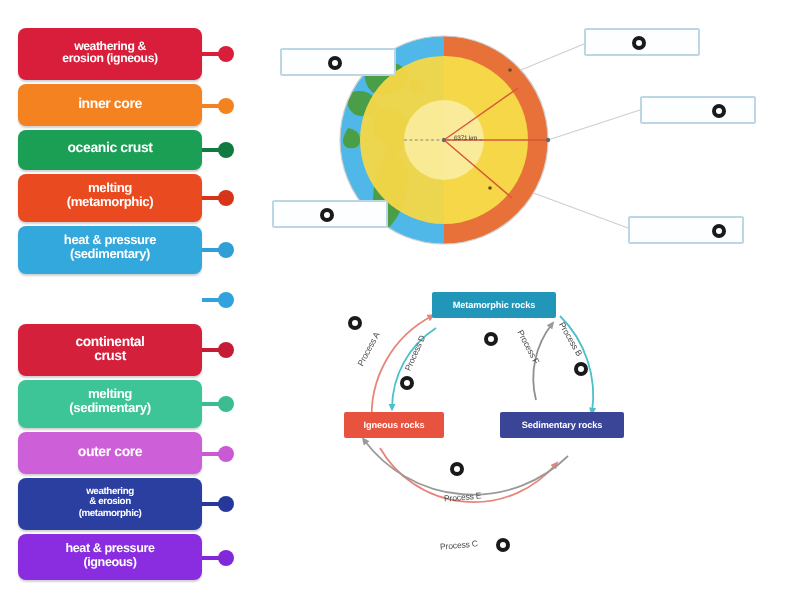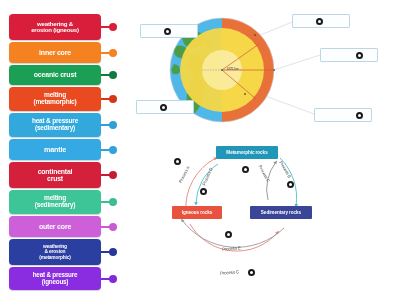--- a/index.html
+++ b/index.html
@@ -171,23 +171,20 @@
 (metamorphic)</span>
       </div>
       <div class="knob-stem" style="top: 98px; background: rgb(214, 53, 26);"></div>
       <div class="knob" style="top: 95px; background: rgb(214, 53, 26);"></div>
       <div class="drag-label" style="top: 113px; height: 24px; background: rgb(51, 168, 221); font-size: 6.5px;">
         <span class="lbl-text">heat &amp; pressure
 (sedimentary)</span>
       </div>
       <div class="knob-stem" style="top: 124px; background: rgb(47, 159, 214);"></div>
       <div class="knob" style="top: 121px; background: rgb(47, 159, 214);"></div>
-      <div class="drag-label" style="top: 139px; height: 21px; background: rgb(52, 169, 228); font-size: 7.2px;">
-        <span class="lbl-text">mantle</span>
-      </div>
       <div class="knob-stem" style="top: 148.5px; background: rgb(49, 162, 221);"></div>
       <div class="knob" style="top: 145.5px; background: rgb(49, 162, 221);"></div>
       <div class="drag-label" style="top: 162px; height: 26px; background: rgb(213, 32, 59); font-size: 6.9px;">
         <span class="lbl-text">continental
 crust</span>
       </div>
       <div class="knob-stem" style="top: 174px; background: rgb(197, 28, 53);"></div>
       <div class="knob" style="top: 171px; background: rgb(197, 28, 53);"></div>
       <div class="drag-label" style="top: 190px; height: 24px; background: rgb(62, 197, 151); font-size: 6.6px;">
         <span class="lbl-text">melting

